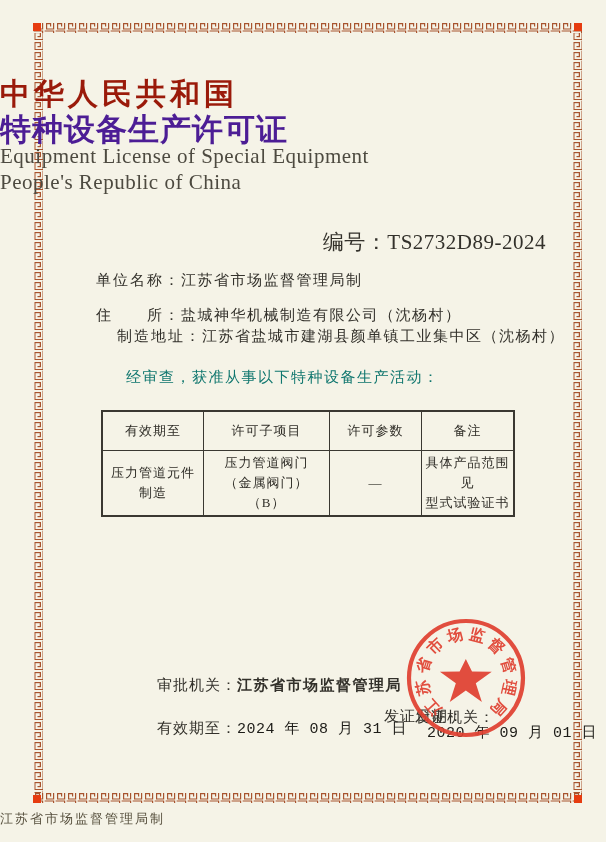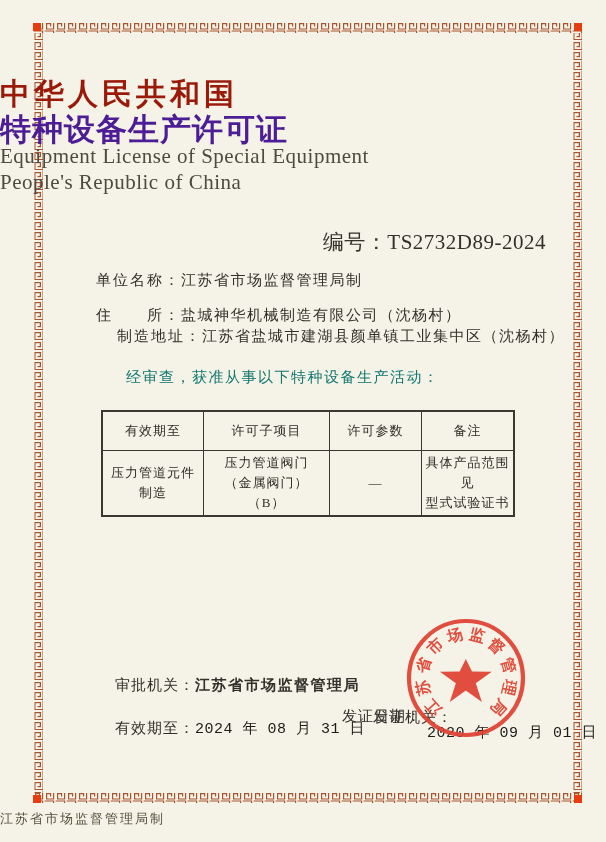--- a/index.html
+++ b/index.html
@@ -52,21 +52,21 @@
     text-align:center;vertical-align:middle;
     padding:2px 2px;
     font-weight:normal;
     white-space:pre-line;
     line-height:1.55;
     letter-spacing:1px;
   }
   .lic-table{border:2px solid #3a3831;}
   .lic-table thead th{height:34px;}
   .lic-table tbody td{height:44px;}
-  .bottom-label{font-size:15px;color:#33312b;letter-spacing:1px;}
+  .bottom-label{font-size:15px;color:#33312b;letter-spacing:1px;margin-left:42px;}
   .approval{top:676px;left:115px;}
   .approval .val{font-weight:bold;letter-spacing:1.5px;}
   .issuing{top:708px;left:373px;text-align:center;}
   .valid{top:719px;left:115px;}
   .valid .val,.idate-val{font-family:Liberation Mono, monospace;font-size:15px;letter-spacing:0.5px;color:#1d1c18;}
   .idate-label{top:707px;left:342px;}
   .idate-val{top:723px;left:427px;}
   .seal{
     position:absolute;left:396px;top:608px;width:140px;height:140px;
     opacity:0.92;

